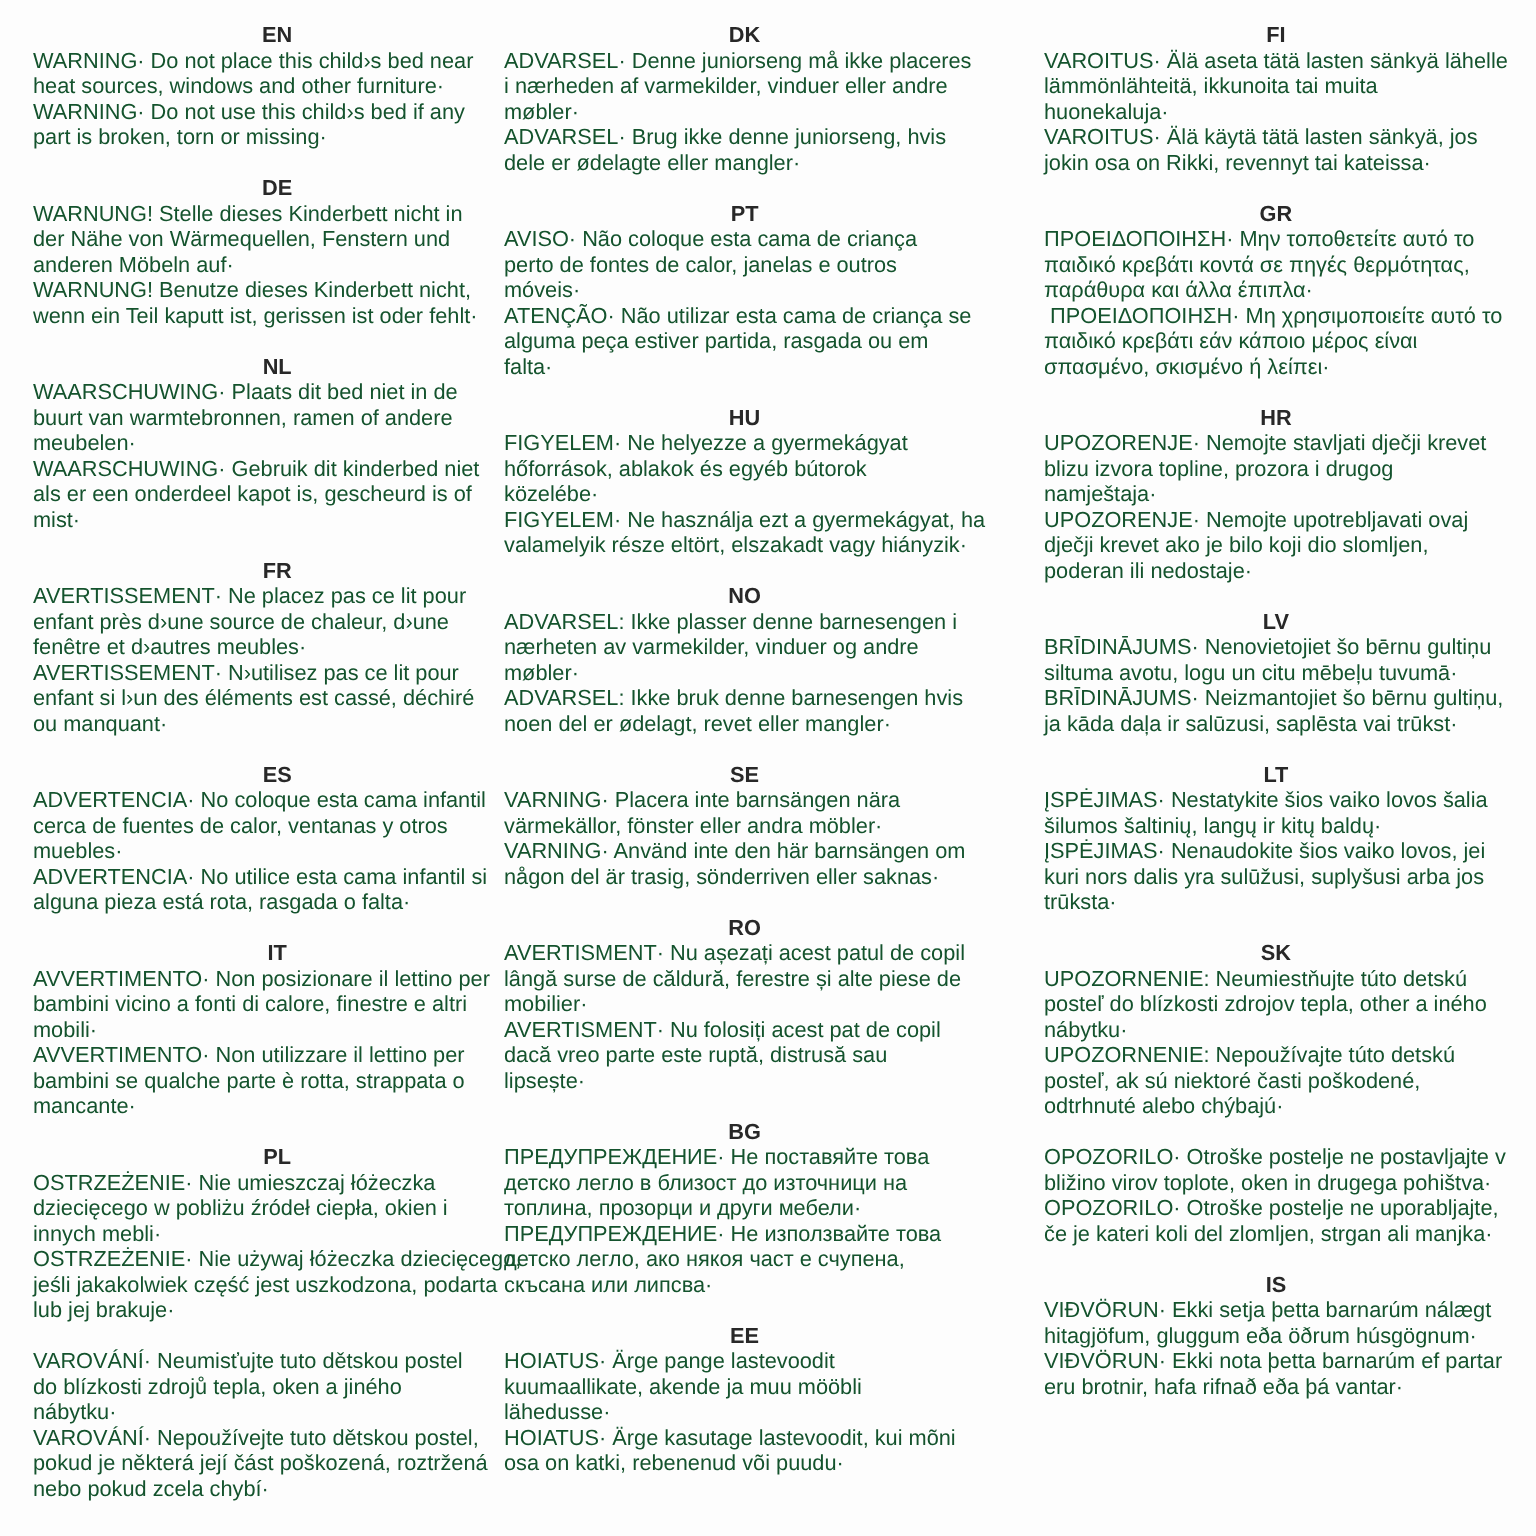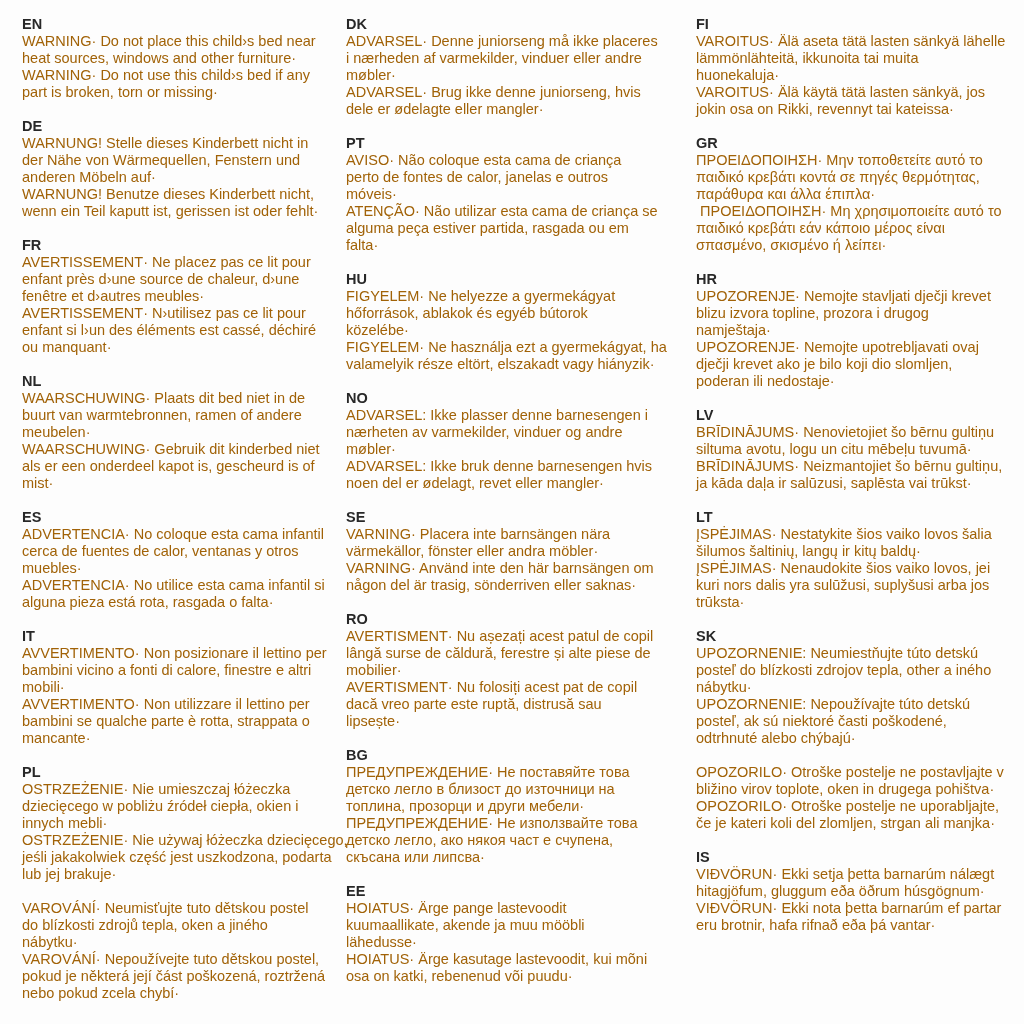--- a/index.html
+++ b/index.html
@@ -13,78 +13,79 @@
     color: #2f2f2f;
     font-family: "Liberation Sans", sans-serif;
     position: relative;
     overflow: hidden;
   }
   .warning-column {
     position: absolute;
     top: 16px;
   }
   #col-1 { left: 22px; }
-  #col-2 { left: 346px; }
+  #col-2 { left: 336px; }
   #col-3 { left: 696px; }
   .lang-section {
     margin: 0 0 17px 0;
   }
   .lang-code {
     font-size: 14.5px;
     line-height: 17px;
     font-weight: 700;
     margin: 0;
     color: #282828;
+    text-align: center;
   }
   .warning-text {
     font-size: 14.5px;
     line-height: 17px;
     margin: 0;
     white-space: pre;
-    color: #a16207;
+    color: #14532d;
   }
 </style>
 </head>
 <body>
 
 <div id="col-1" class="warning-column">
     <section class="lang-section">
       <h2 class="lang-code">EN</h2>
       <p class="warning-text">WARNING· Do not place this child›s bed near
 heat sources, windows and other furniture·
 WARNING· Do not use this child›s bed if any
 part is broken, torn or missing·</p>
     </section>
     <section class="lang-section">
       <h2 class="lang-code">DE</h2>
       <p class="warning-text">WARNUNG! Stelle dieses Kinderbett nicht in
 der Nähe von Wärmequellen, Fenstern und
 anderen Möbeln auf·
 WARNUNG! Benutze dieses Kinderbett nicht,
 wenn ein Teil kaputt ist, gerissen ist oder fehlt·</p>
+    </section>
+    <section class="lang-section">
+      <h2 class="lang-code">NL</h2>
+      <p class="warning-text">WAARSCHUWING· Plaats dit bed niet in de
+buurt van warmtebronnen, ramen of andere
+meubelen·
+WAARSCHUWING· Gebruik dit kinderbed niet
+als er een onderdeel kapot is, gescheurd is of
+mist·</p>
     </section>
     <section class="lang-section">
       <h2 class="lang-code">FR</h2>
       <p class="warning-text">AVERTISSEMENT· Ne placez pas ce lit pour
 enfant près d›une source de chaleur, d›une
 fenêtre et d›autres meubles·
 AVERTISSEMENT· N›utilisez pas ce lit pour
 enfant si l›un des éléments est cassé, déchiré
 ou manquant·</p>
     </section>
     <section class="lang-section">
-      <h2 class="lang-code">NL</h2>
-      <p class="warning-text">WAARSCHUWING· Plaats dit bed niet in de
-buurt van warmtebronnen, ramen of andere
-meubelen·
-WAARSCHUWING· Gebruik dit kinderbed niet
-als er een onderdeel kapot is, gescheurd is of
-mist·</p>
-    </section>
-    <section class="lang-section">
       <h2 class="lang-code">ES</h2>
       <p class="warning-text">ADVERTENCIA· No coloque esta cama infantil
 cerca de fuentes de calor, ventanas y otros
 muebles·
 ADVERTENCIA· No utilice esta cama infantil si
 alguna pieza está rota, rasgada o falta·</p>
     </section>
     <section class="lang-section">
       <h2 class="lang-code">IT</h2>
       <p class="warning-text">AVVERTIMENTO· Non posizionare il lettino per

